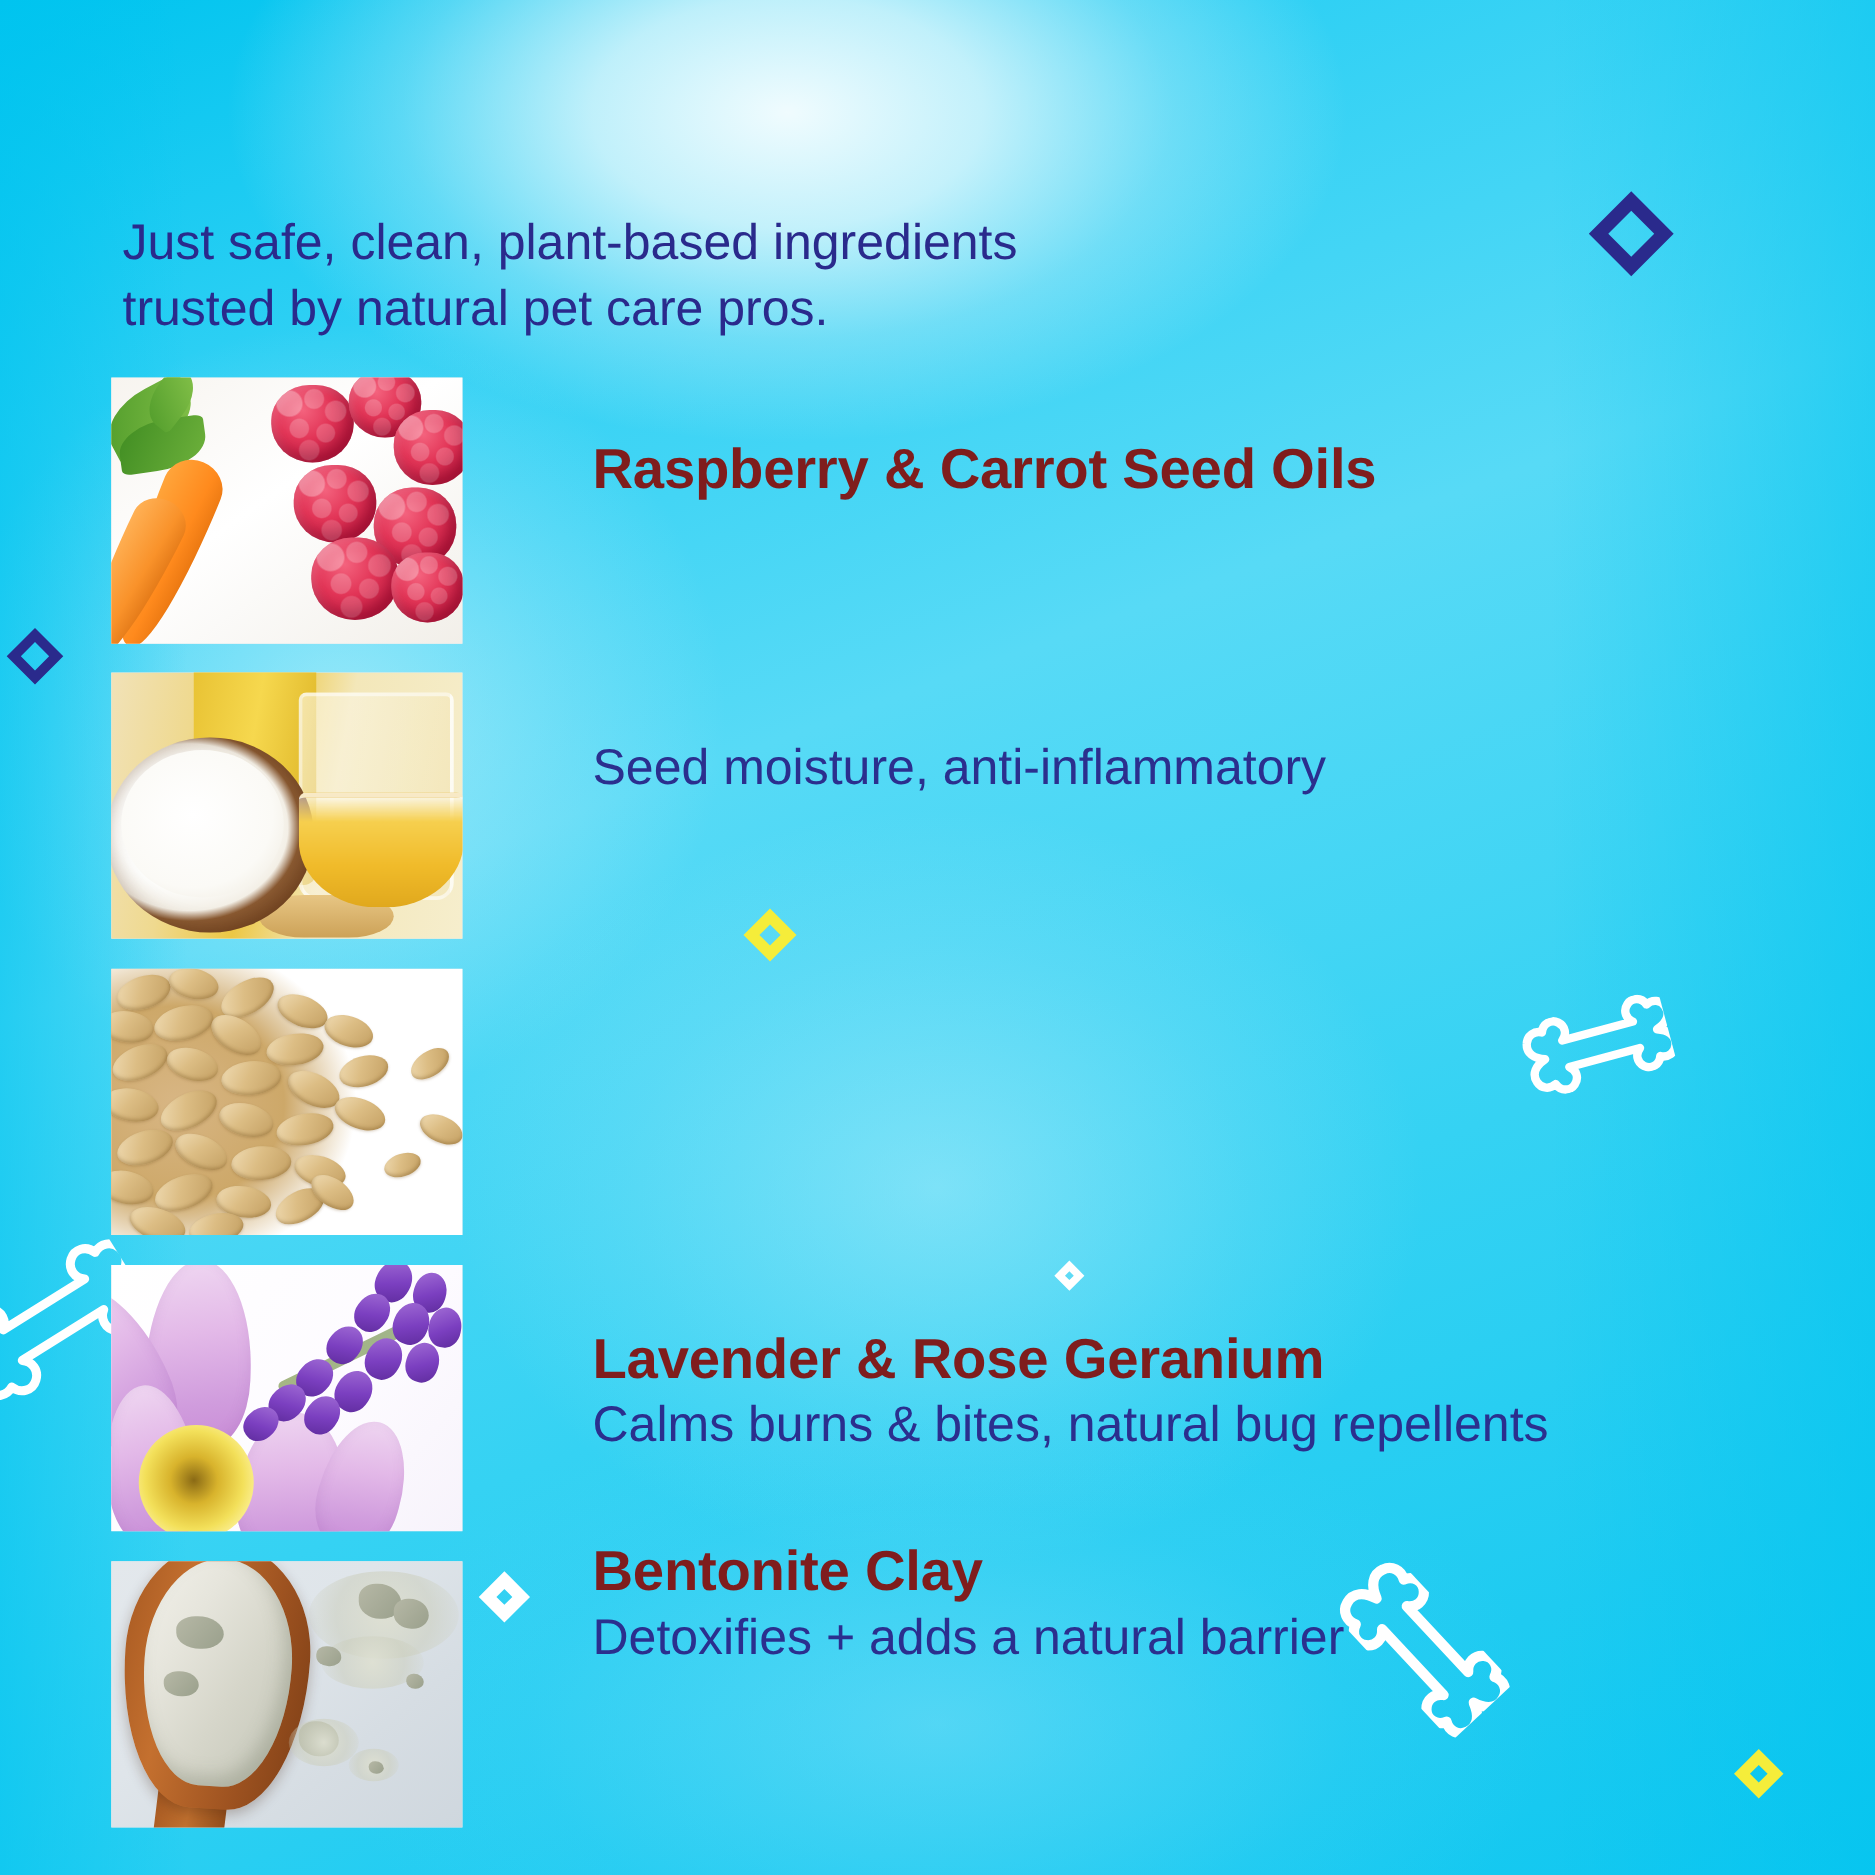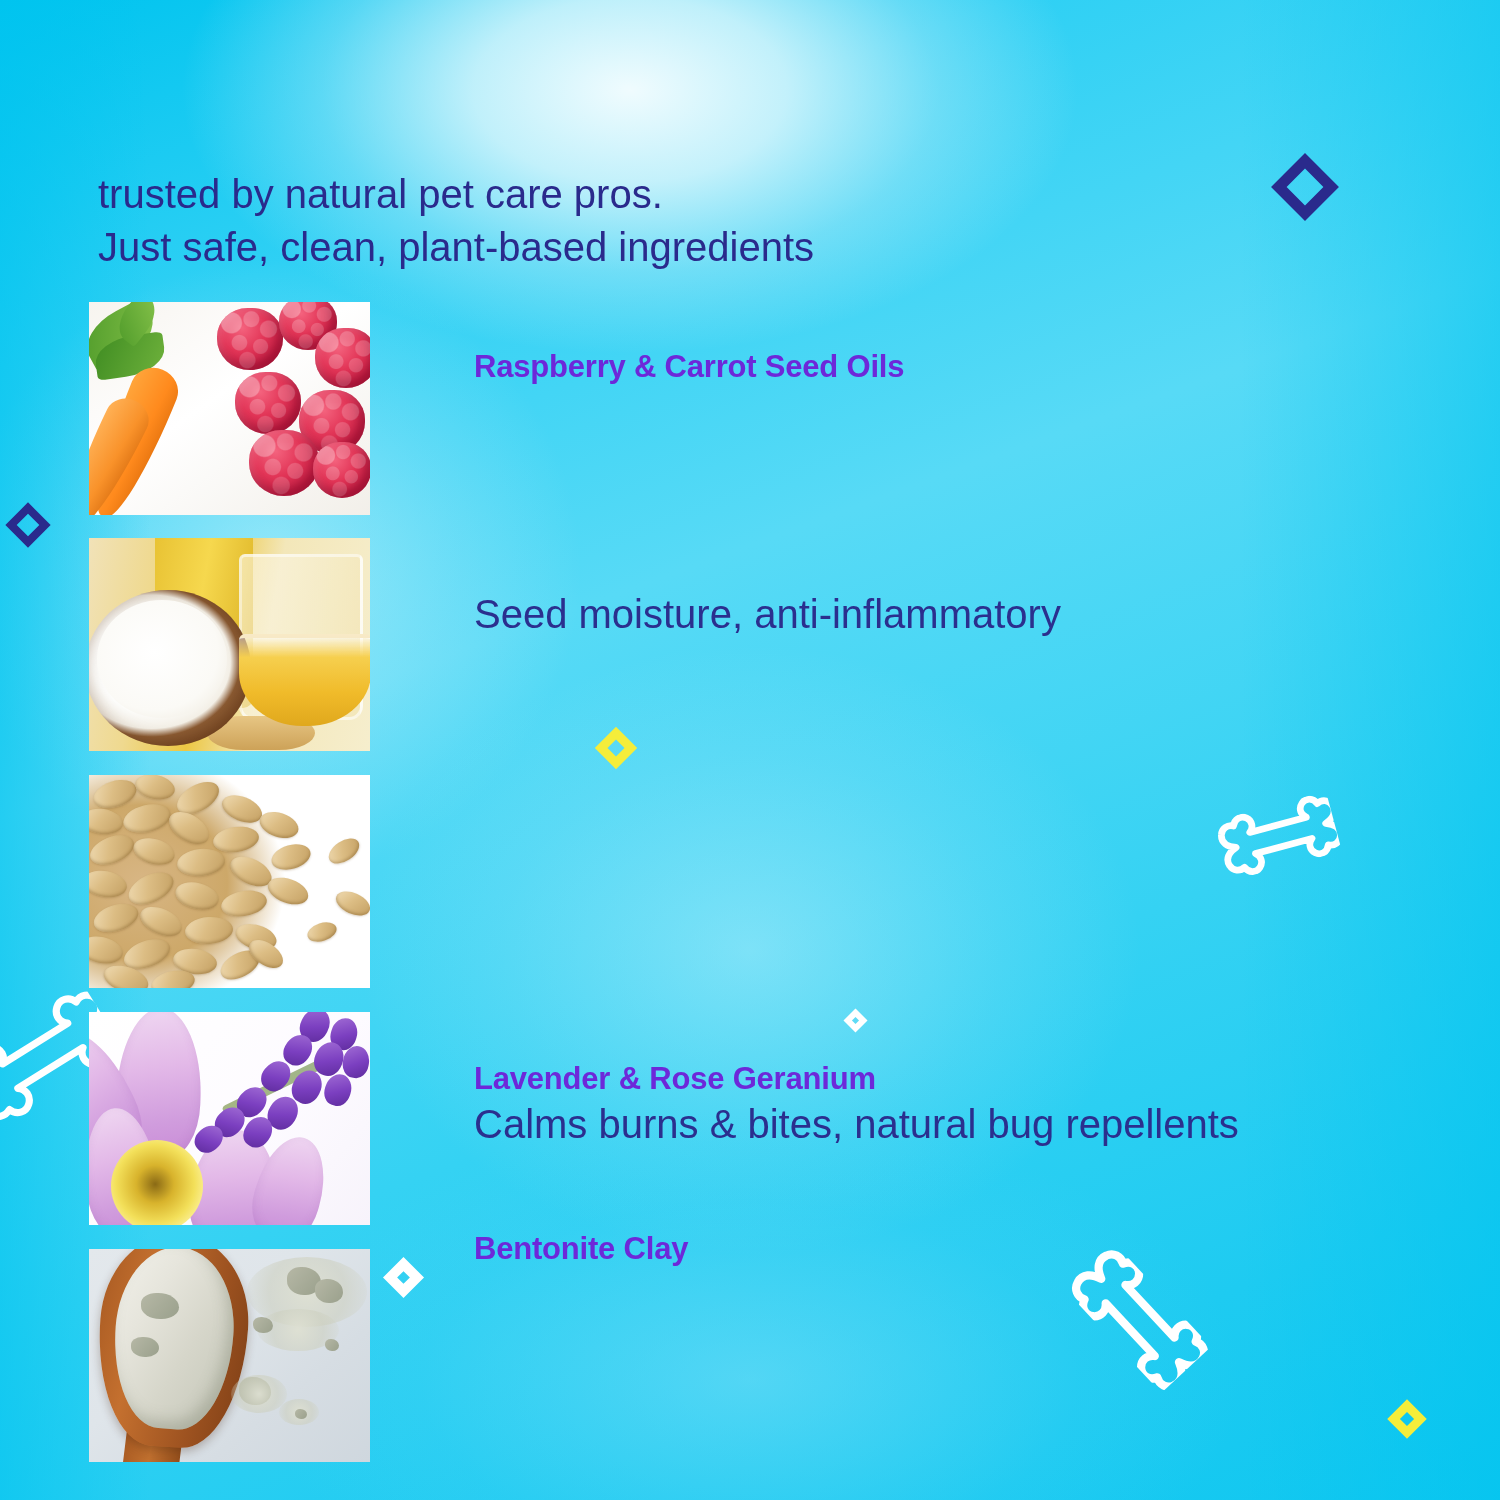--- a/index.html
+++ b/index.html
@@ -92,24 +92,24 @@
     width: 281px;
     height: 213px;
     overflow: hidden;
     background: #eee;
   }
   .rowtext {
     position: absolute;
     left: 474px;
   }
   .ing-title {
-    font-size: 31px;
+    font-size: 45px;
     font-weight: 800;
     letter-spacing: -0.2px;
-    color: #6d28d9;
+    color: #7f1d1d;
     line-height: 1.1;
     white-space: nowrap;
   }
   .ing-desc {
     font-size: 40px;
     font-weight: 400;
     color: #2b2f8e;
     line-height: 1.22;
     margin-top: 4px;
     white-space: nowrap;
@@ -295,22 +295,22 @@
     </svg>
   </div>
 
   <div class="bone" style="left:1067px; top:1247px; width:136px; height:136px; transform:rotate(47deg);">
     <svg viewBox="0 0 200 90" width="150" height="68" fill="none" stroke="#ffffff" stroke-width="11" stroke-linejoin="round" style="position:absolute;left:-7px;top:34px;">
       <path d="M34 45 c-14-5 -22-14 -18-26 c3-10 14-14 23-9 c4-11 16-14 24-7 c8 7 7 18 -1 24 l96 0 c-8-6 -9-17 -1-24 c8-7 20-4 24 7 c9-5 20-1 23 9 c4 12 -4 21 -18 26 c14 5 22 14 18 26 c-3 10 -14 14 -23 9 c-4 11 -16 14 -24 7 c-8-7 -7-18 1-24 l-96 0 c8 6 9 17 1 24 c-8 7 -20 4 -24-7 c-9 5 -20 1 -23-9 c-4-12 4-21 18-26 z"></path>
     </svg>
   </div>
 
   <div class="subhead">
+    <span>Just safe, clean, plant-based ingredients</span>
     <span>trusted by natural pet care pros.</span>
-    <span>Just safe, clean, plant-based ingredients</span>
   </div>
 
   <div class="thumb" style="top:302px;">
     <div class="ph carrot-bg">
       <div class="leafy" style="left:-6px; top:10px; width:74px; height:46px; transform:rotate(-28deg);"></div>
       <div class="leafy" style="left:6px; top:34px; width:70px; height:40px; transform:rotate(-8deg); background:linear-gradient(120deg,#3f8c22,#6fb23c);"></div>
       <div class="leafy" style="left:24px; top:2px; width:48px; height:30px; transform:rotate(-52deg);"></div>
       <div class="carrot" style="left:58px; top:30px; width:52px; height:180px; transform:rotate(16deg);"></div>
       <div class="carrot" style="left:20px; top:62px; width:48px; height:158px; transform:rotate(22deg); background:linear-gradient(95deg,#ffa63c,#ff8a1d 60%,#e06f0c);"></div>
       <div class="carrot" style="left:-6px; top:92px; width:44px; height:140px; transform:rotate(26deg); background:linear-gradient(95deg,#ffb257,#f9922a 60%,#da6f10);"></div>
@@ -423,15 +423,16 @@
       <div class="claychunk" style="left:164px; top:68px; width:20px; height:16px;"></div>
       <div class="claychunk" style="left:150px; top:128px; width:32px; height:28px;"></div>
       <div class="claydust" style="left:142px; top:126px; width:56px; height:38px;"></div>
       <div class="claydust" style="left:190px; top:150px; width:40px; height:26px;"></div>
       <div class="claychunk" style="left:236px; top:90px; width:14px; height:12px;"></div>
       <div class="claychunk" style="left:206px; top:160px; width:12px; height:10px;"></div>
     </div>
   </div>
   <div class="rowtext" style="top:1232px;">
     <div class="ing-title">Bentonite Clay</div>
+    <div class="ing-desc">Detoxifies + adds a natural barrier</div>
   </div>
 
 </div>
 
 </body></html>

